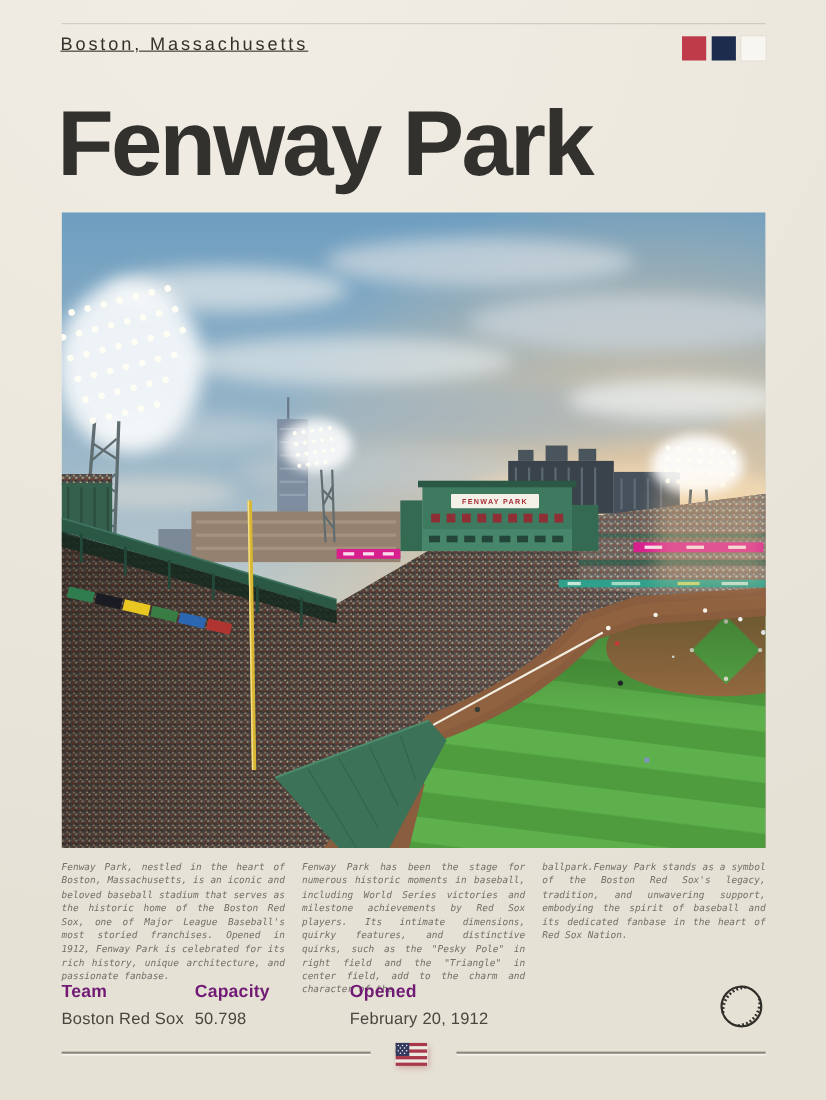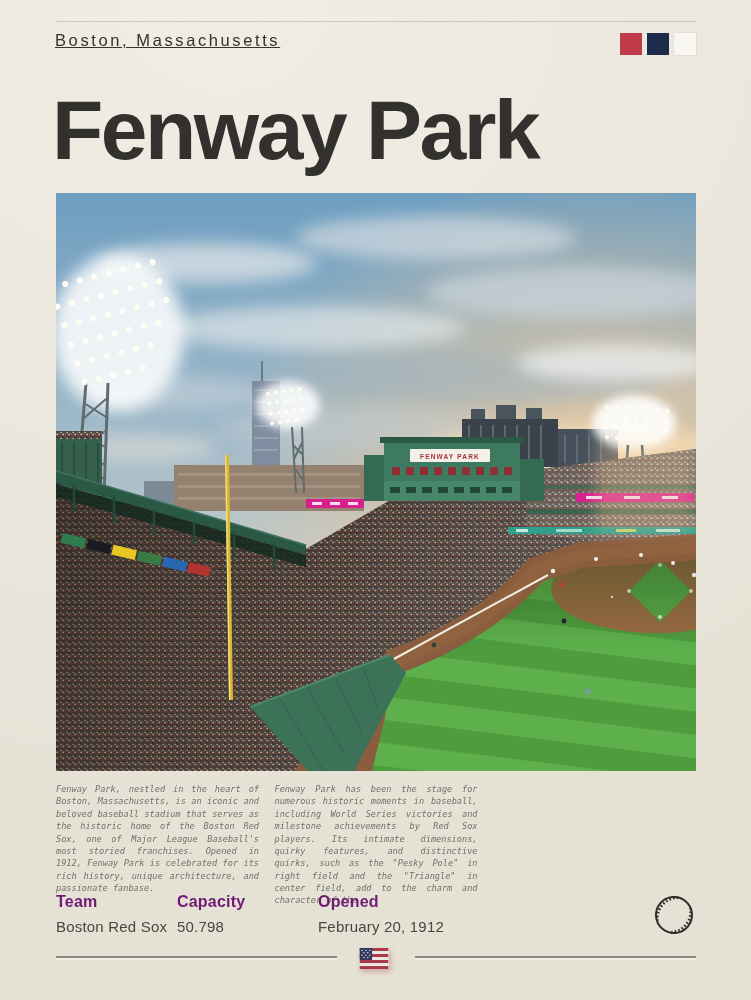--- a/index.html
+++ b/index.html
@@ -390,20 +390,21 @@
     <circle cx="532" cy="498" r="2.6" fill="#7d97b5"></circle>
     <circle cx="378" cy="452" r="2.4" fill="#3a3f35"></circle>
   </g>
 
   <rect x="540" y="250" width="100" height="90" fill="#f4cf9e" opacity=".3" filter="url(#b8)"></rect>
 </svg>
 
 <div class="abs desc">
   <p>Fenway Park, nestled in the heart of Boston, Massachusetts, is an iconic and beloved baseball stadium that serves as the historic home of the Boston Red Sox, one of Major League Baseball's most storied franchises. Opened in 1912, Fenway Park is celebrated for its rich history, unique architecture, and passionate fanbase.</p>
   <p>Fenway Park has been the stage for numerous historic moments in baseball, including World Series victories and milestone achievements by Red Sox players. Its intimate dimensions, quirky features, and distinctive quirks, such as the "Pesky Pole" in right field and the "Triangle" in center field, add to the charm and character of the</p>
+  <p>ballpark.Fenway Park stands as a symbol of the Boston Red Sox's legacy, tradition, and unwavering support, embodying the spirit of baseball and its dedicated fanbase in the heart of Red Sox Nation.</p>
 </div>
 
 <div class="abs facts">
   <div class="fact fact-0">
     <div class="label">Team</div>
     <div class="value">Boston Red Sox</div>
   </div>
   <div class="fact fact-1">
     <div class="label">Capacity</div>
     <div class="value">50.798</div>

